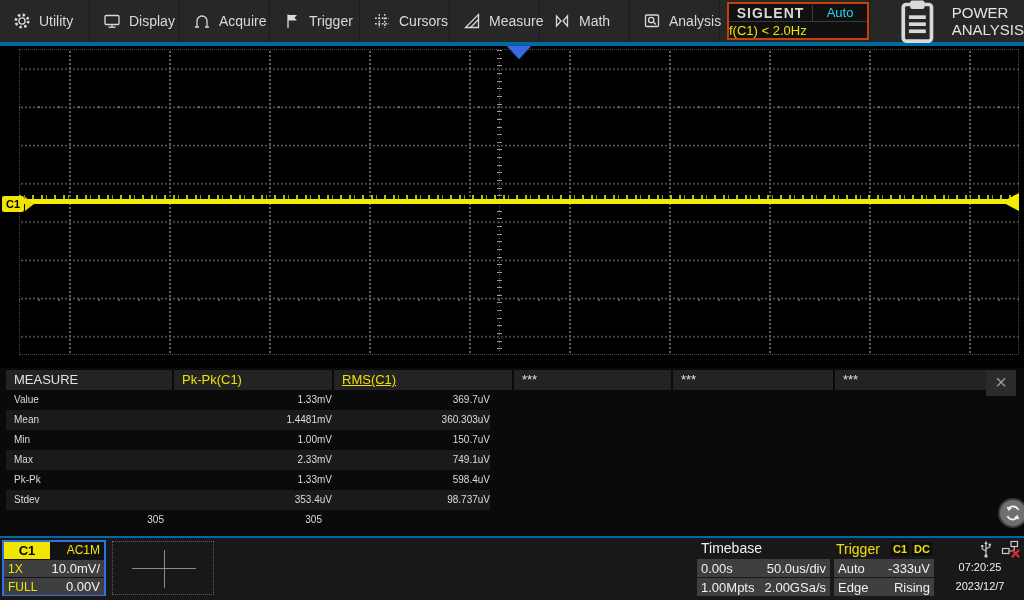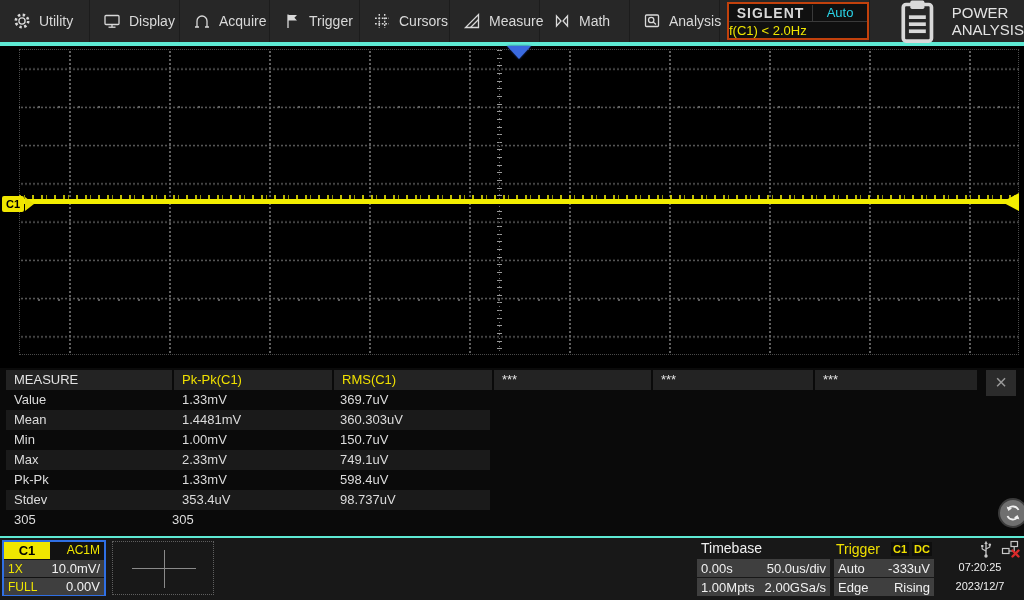--- a/index.html
+++ b/index.html
@@ -1,18 +1,18 @@
 <!DOCTYPE html>
 <html><head>
 <meta charset="utf-8">
 <style>
   * { margin:0; padding:0; box-sizing:border-box; }
   html,body { width:1024px; height:600px; background:#000; overflow:hidden;
               font-family:"Liberation Sans", sans-serif; }
-  .stage { position:relative; width:1024px; height:600px; background:#5eead4; }
+  .stage { position:relative; width:1024px; height:600px; background:#0369a1; }
 
   
   .topbar { position:absolute; left:0; top:0; width:1024px; height:42px;
             background:#272727; display:flex; align-items:stretch; }
   .menu-item { width:90px; display:flex; align-items:center; gap:8px;
                padding-left:13px; border-right:1px solid #1c1c1c; cursor:default; }
   .menu-item .mi-icon { width:18px; height:18px; flex:0 0 18px; display:block; }
   .menu-item .mi-label { color:#d9d9d9; font-size:14px; }
   svg .st { stroke:#d9d9d9; fill:none; stroke-width:1.3; }
   svg .fl { fill:#d9d9d9; stroke:none; }
@@ -60,30 +60,30 @@
                border-left:9px solid #e8e000; }
   .trig-level { position:absolute; right:5px; top:147px; width:0; height:0;
                border-top:9px solid transparent; border-bottom:9px solid transparent;
                border-right:17px solid #f2ee00; }
 
   
   .measure { position:absolute; left:0; top:368px; width:1024px; height:168px; background:#0a0a0a; }
   .m-header { display:flex; gap:2px; padding:2px 0 0 6px; height:22px; }
   .m-header .hc { height:20px; line-height:20px; background:#232323; font-size:13px;
                   color:#e2e2e2; padding-left:8px; }
-  .hc.c0{width:166px;} .hc.c1{width:158px;} .hc.c2{width:158px;}
+  .hc.c0{width:166px;} .hc.c1{width:158px;} .hc.c2{width:178px;text-decoration:underline;}
   .hc.c3{width:157px;} .hc.c4{width:160px;} .hc.c5{width:162px;}
   .hc.yel { color:#f0e000; }
   .m-close { position:absolute; right:8px; top:2px; width:30px; height:26px; background:#2b2b2b;
              color:#9a9a9a; font-size:20px; line-height:24px; text-align:center; cursor:default; }
   .m-rows { padding-left:6px; }
-  .m-row { display:flex; width:484px; height:20px; line-height:20px; font-size:13px; color:#dcdcdc; }
+  .m-row { display:flex; width:484px; height:20px; line-height:20px; font-size:10px; color:#dcdcdc; }
   .m-row:nth-child(even) { background:#1a1a1a; }
   .m-row .rl { width:168px; padding-left:8px; }
-  .m-row .rv { width:158px; padding-left:8px; }
+  .m-row .rv { width:158px; padding-left:8px;text-align:right; }
 
   .refresh-btn { position:absolute; left:998px; top:498px; width:30px; height:30px;
                  border-radius:50%; background:#6f6f6f; border:2px solid #3c3c3c;
                  display:flex; align-items:center; justify-content:center; }
 
   
   .bottombar { position:absolute; left:0; top:538px; width:1024px; height:62px; background:#181818; }
 
   .chbox { position:absolute; left:2px; top:2px; width:104px; height:56px;
            border:2px solid #2f6fe4; background:#121212; }

